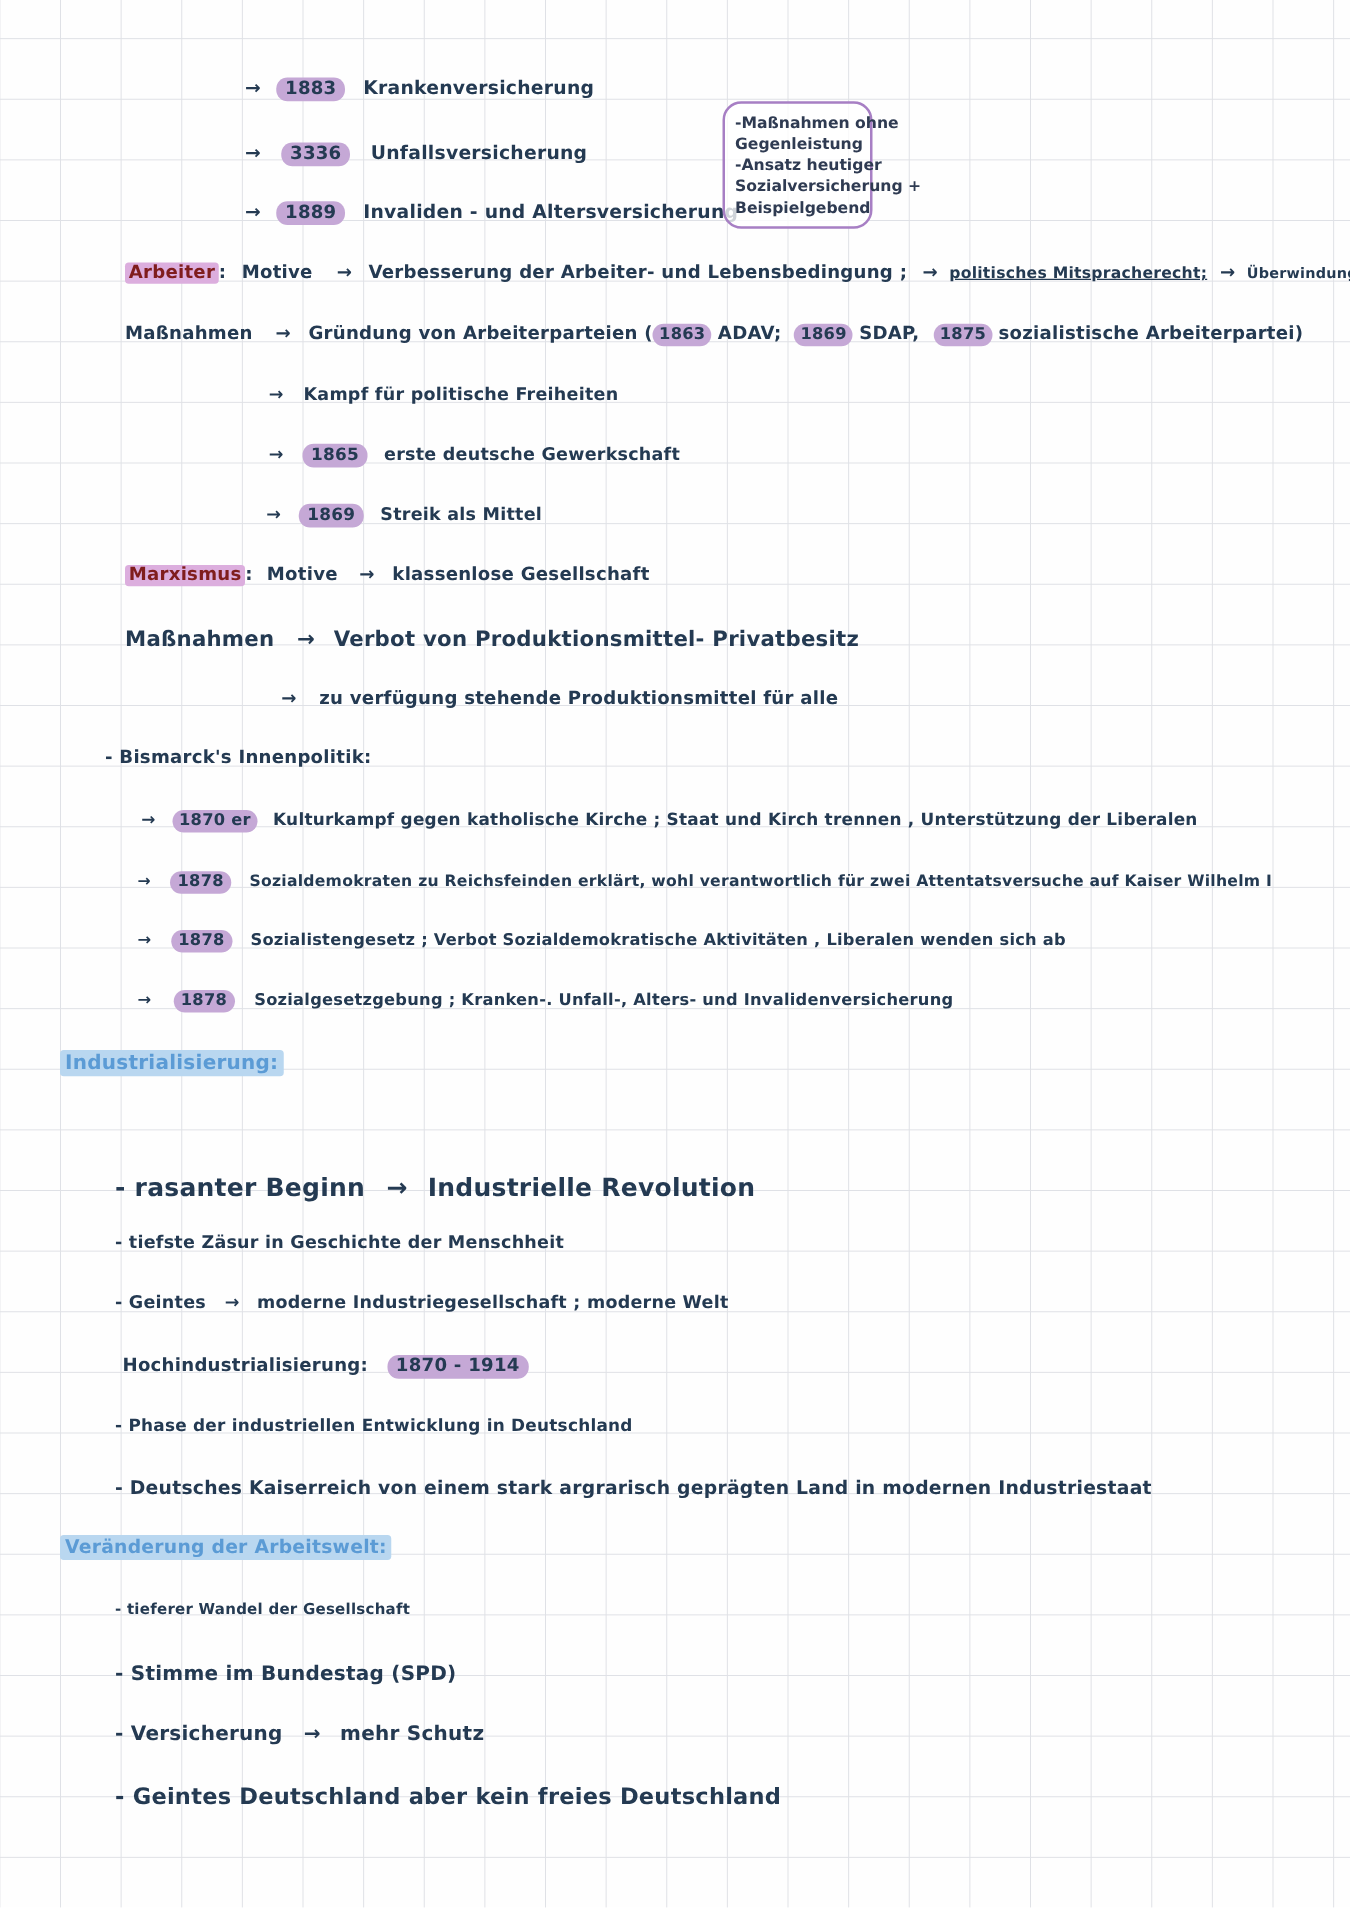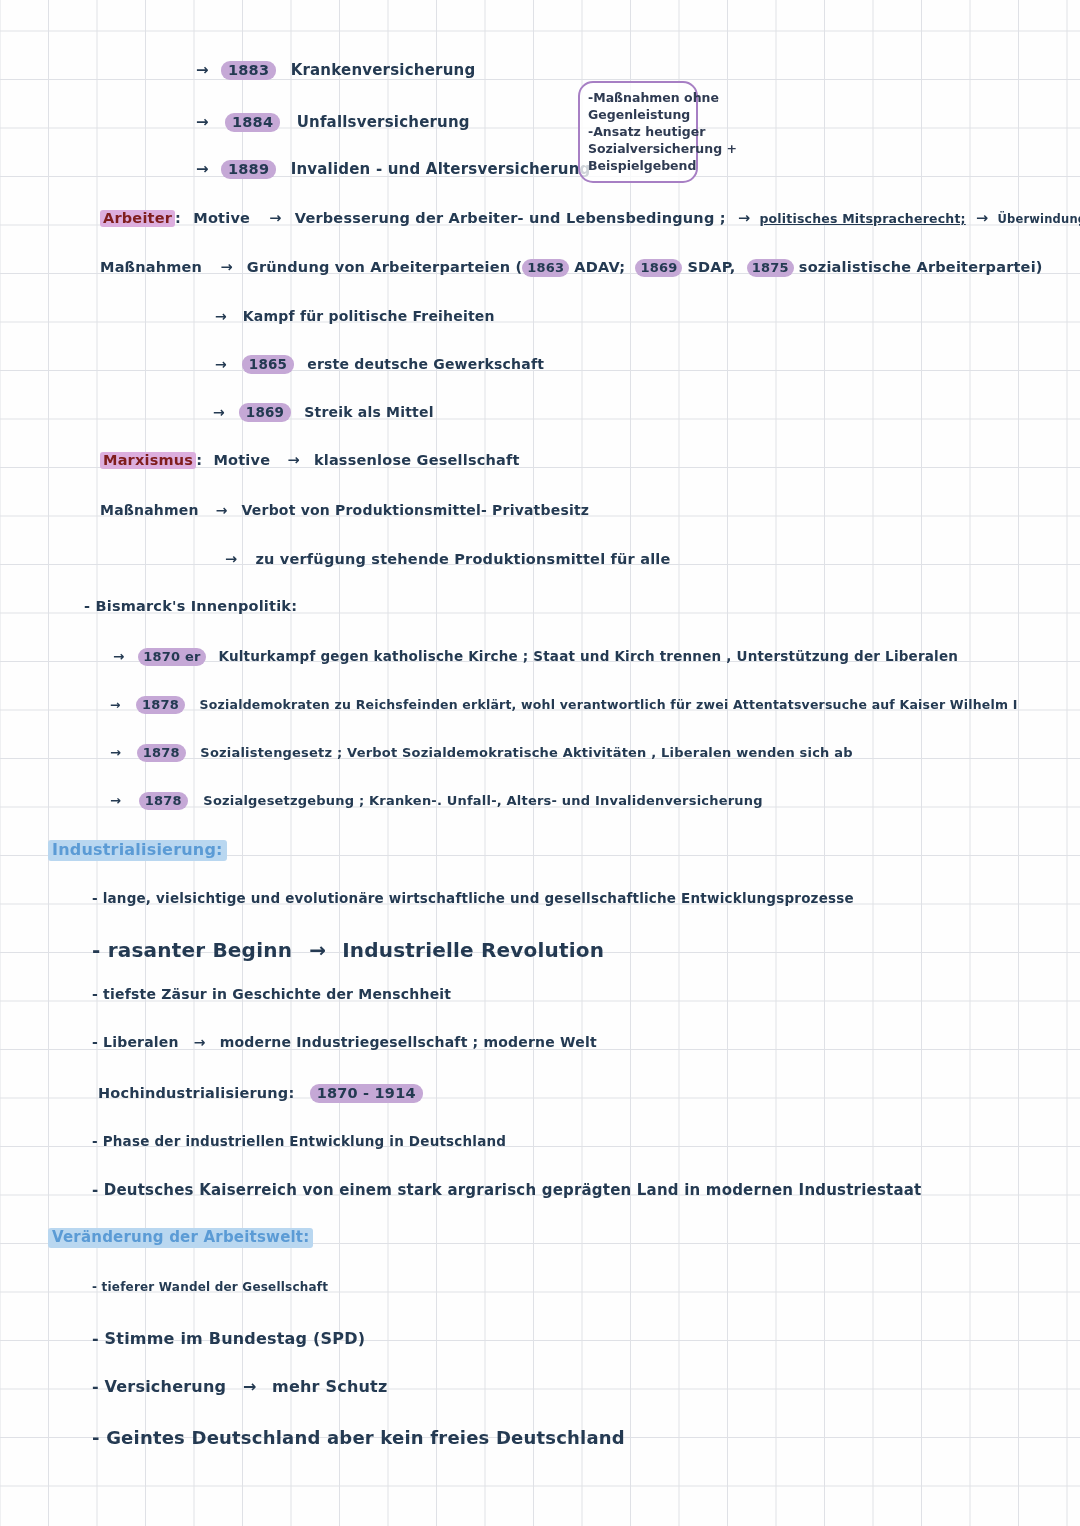--- a/index.html
+++ b/index.html
@@ -88,21 +88,21 @@
 <div id="page">
 
   <div class="ln" style="left:196px; top:61px; font-size:15px;">
     <span class="arrow">→</span>
     <span class="hl-purple" style="margin-left:7px; font-size:14.5px;">1883</span>
     <span style="margin-left:9px;">Krankenversicherung</span>
   </div>
 
   <div class="ln" style="left:196px; top:113px; font-size:15px;">
     <span class="arrow">→</span>
-    <span class="hl-purple" style="margin-left:11px; font-size:14.5px;">1884</span>
+    <span class="hl-purple" style="margin-left:11px; font-size:14.5px;">3336</span>
     <span style="margin-left:11px;">Unfallsversicherung</span>
   </div>
 
   <div class="ln" style="left:196px; top:160px; font-size:15px;">
     <span class="arrow">→</span>
     <span class="hl-purple" style="margin-left:7px; font-size:14.5px;">1889</span>
     <span style="margin-left:9px;">Invaliden - und   Altersversicherung</span>
   </div>
 
   <div id="callout">
@@ -149,21 +149,21 @@
     <span style="margin-left:8px;">Streik als Mittel</span>
   </div>
 
   <div class="ln" style="left:100px; top:452px; font-size:14.5px;">
     <span class="hl-pink">Marxismus</span><span>:</span>
     <span style="margin-left:6px;">Motive</span>
     <span class="arrow" style="margin-left:12px;">→</span>
     <span style="margin-left:9px;">klassenlose Gesellschaft</span>
   </div>
 
-  <div class="ln" style="left:100px; top:502px; font-size:14px;">
+  <div class="ln" style="left:100px; top:502px; font-size:17px;">
     <span>Maßnahmen</span>
     <span class="arrow" style="margin-left:12px;">→</span>
     <span style="margin-left:9px;">Verbot von  Produktionsmittel- Privatbesitz</span>
   </div>
 
   <div class="ln" style="left:225px; top:551px; font-size:14.5px;">
     <span class="arrow">→</span>
     <span style="margin-left:13px;">zu verfügung stehende Produktionsmittel für alle</span>
   </div>
 
@@ -190,32 +190,31 @@
   <div class="ln" style="left:110px; top:793px; font-size:13px;">
     <span class="arrow">→</span>
     <span class="hl-purple" style="margin-left:13px; font-size:13px; padding:1px 6px 2px 6px;">1878</span>
     <span style="margin-left:11px;">Sozialgesetzgebung ; Kranken-. Unfall-, Alters- und  Invalidenversicherung</span>
   </div>
 
   <div class="ln" style="left:48px; top:840px; font-size:16px;">
     <span class="hl-blue-head">Industrialisierung:</span>
   </div>
 
-  <div class="ln" style="left:92px; top:890px; font-size:13.5px;">- lange, vielsichtige und evolutionäre wirtschaftliche und  gesellschaftliche  Entwicklungsprozesse</div>
 
   <div class="ln" style="left:92px; top:938px; font-size:20px;">
     <span>- rasanter Beginn</span>
     <span class="arrow" style="margin-left:10px;">→</span>
     <span style="margin-left:9px;">Industrielle Revolution</span>
   </div>
 
   <div class="ln" style="left:92px; top:986px; font-size:14px;">- tiefste  Zäsur in  Geschichte der Menschheit</div>
 
   <div class="ln" style="left:92px; top:1034px; font-size:14px;">
-    <span>- Liberalen</span>
+    <span>- Geintes</span>
     <span class="arrow" style="margin-left:10px;">→</span>
     <span style="margin-left:9px;">moderne Industriegesellschaft ; moderne  Welt</span>
   </div>
 
   <div class="ln" style="left:98px; top:1085px; font-size:14.5px; font-weight:700;">
     <span>Hochindustrialisierung:</span>
     <span class="hl-purple" style="margin-left:10px; font-weight:600; font-size:14.5px;">1870 - 1914</span>
   </div>
 
   <div class="ln" style="left:92px; top:1133px; font-size:13.5px;">- Phase der industriellen Entwicklung in Deutschland</div>

